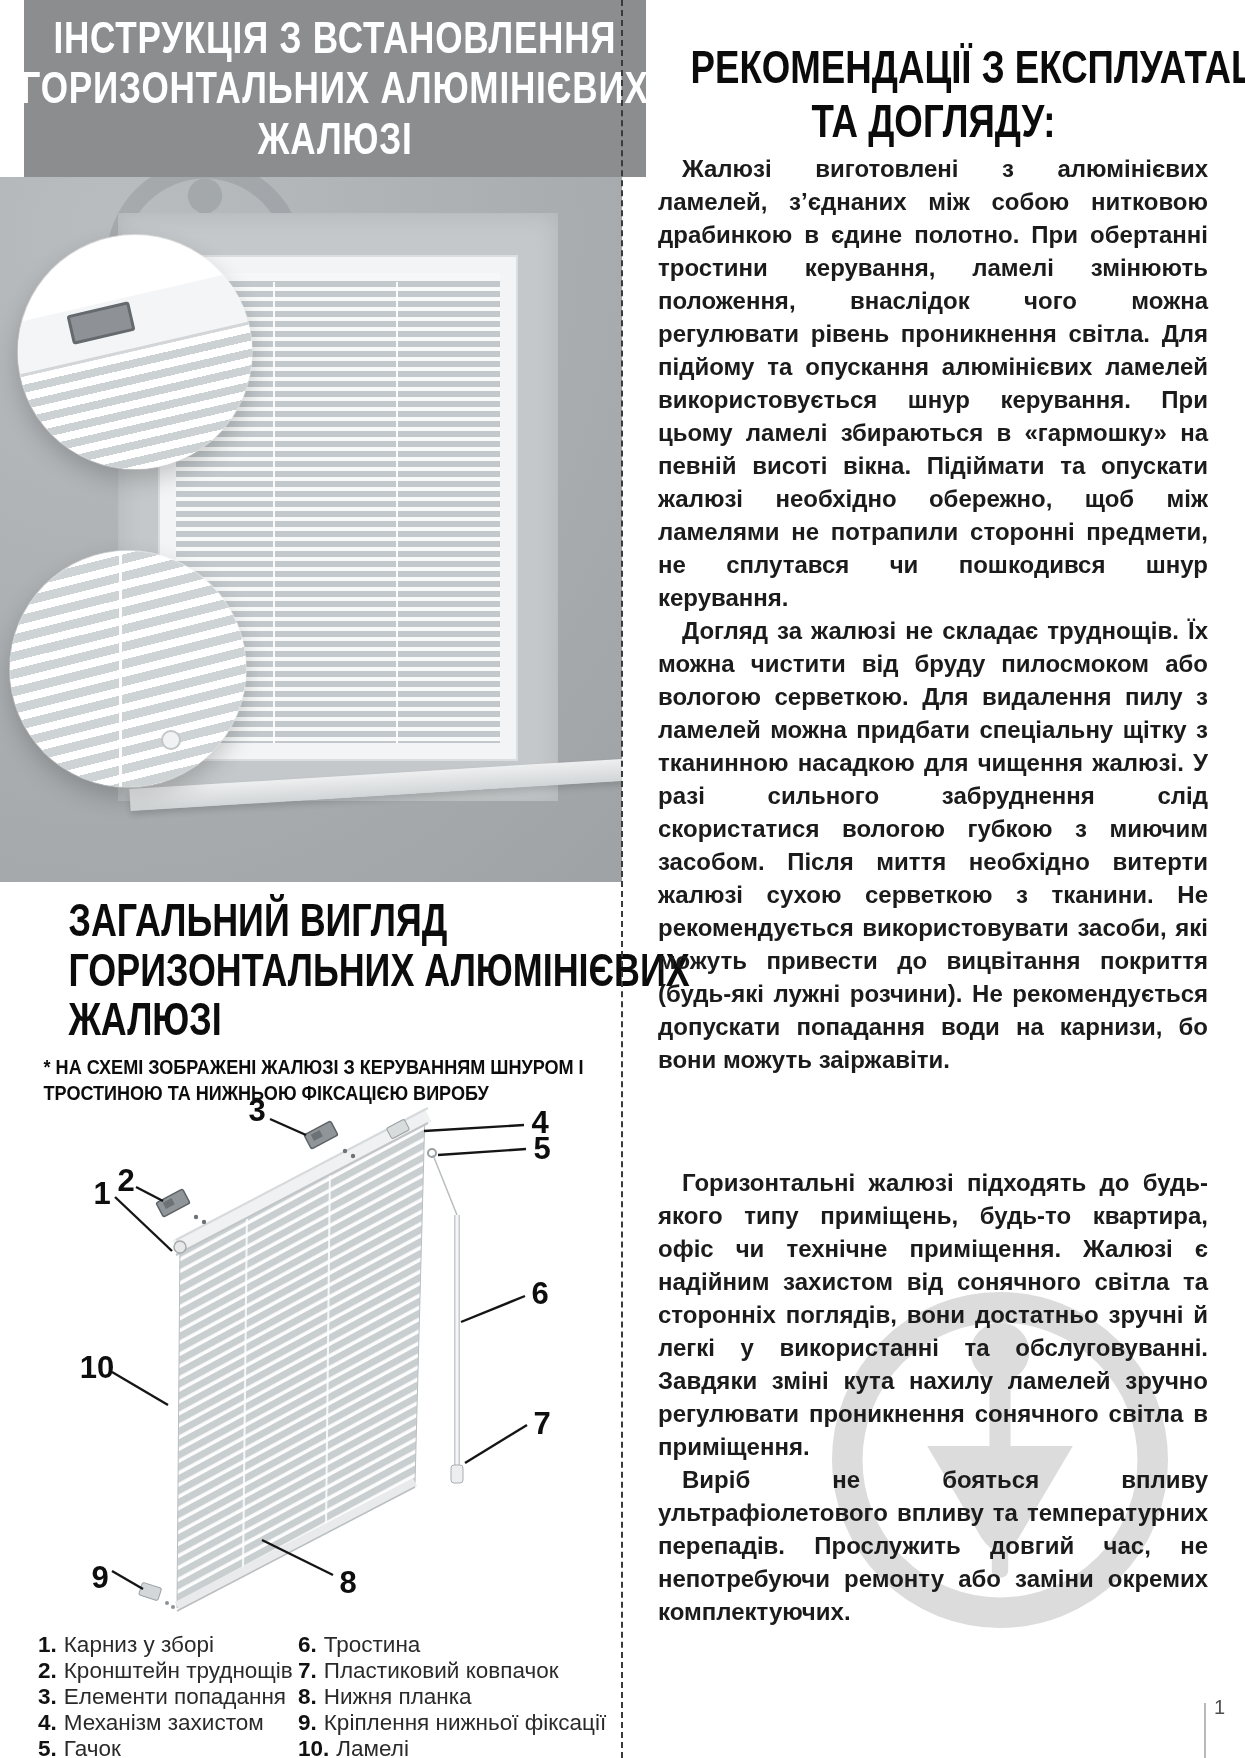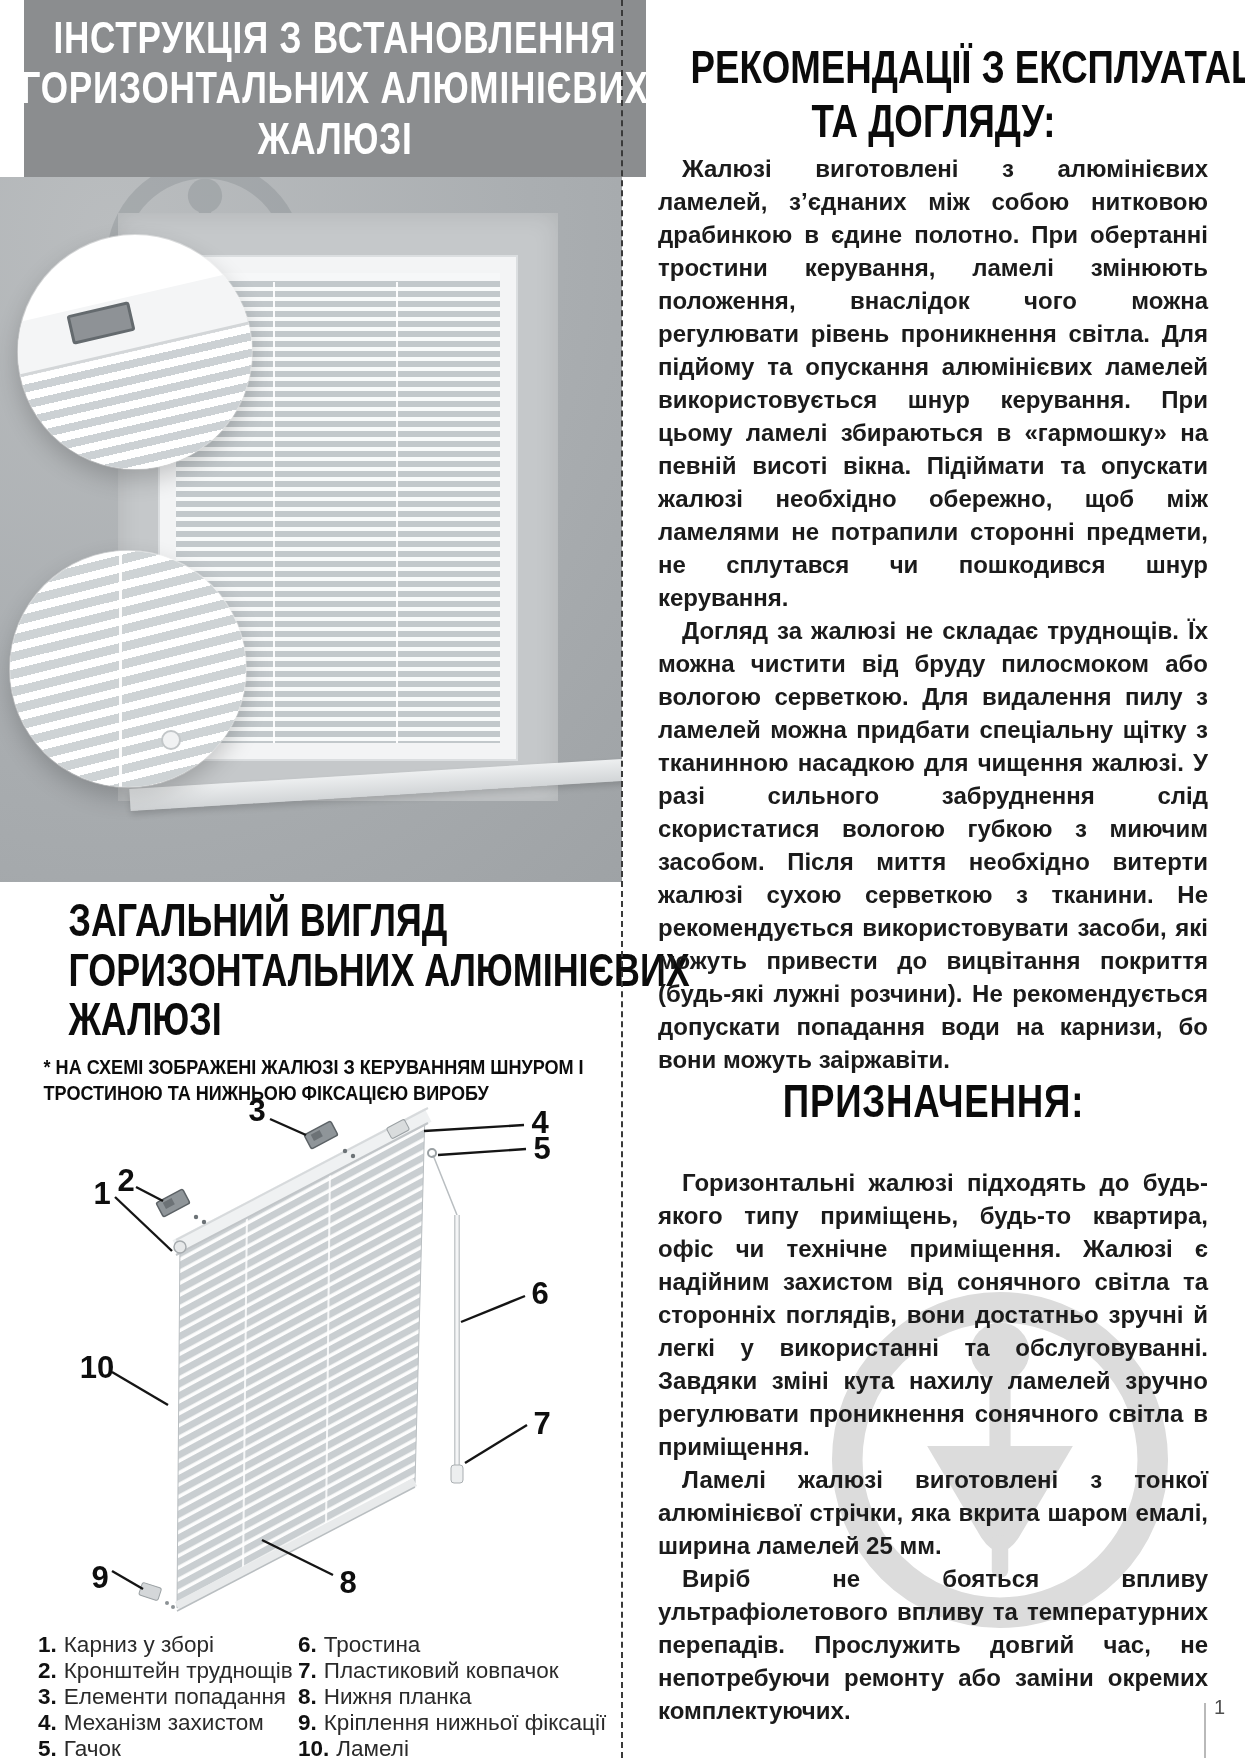--- a/index.html
+++ b/index.html
@@ -215,36 +215,32 @@
   <div class="care-title">
     <span class="cond">РЕКОМЕНДАЦІЇ З ЕКСПЛУАТАЦІЇ</span>
     <span class="cond">ТА ДОГЛЯДУ:</span>
   </div>
 
   <div class="bodytext care-text">
     <p>Жалюзі виготовлені з алюмінієвих ламелей, з’єднаних між собою нитковою драбинкою в єдине полотно. При обертанні тростини керування, ламелі змінюють положення, внаслідок чого можна регулювати рівень проникнення світла. Для підйому та опускання алюмінієвих ламелей використовується шнур керування. При цьому ламелі збираються в «гармошку» на певній висоті вікна. Підіймати та опускати жалюзі необхідно обережно, щоб між ламелями не потрапили сторонні предмети, не сплутався чи пошкодився шнур керування.</p>
     <p>Догляд за жалюзі не складає труднощів. Їх можна чистити від бруду пилосмоком або вологою серветкою. Для видалення пилу з ламелей можна придбати спеціальну щітку з тканинною насадкою для чищення жалюзі. У разі сильного забруднення слід скористатися вологою губкою з миючим засобом. Після миття необхідно витерти жалюзі сухою серветкою з тканини. Не рекомендується використовувати засоби, які можуть привести до вицвітання покриття (будь-які лужні розчини). Не рекомендується допускати попадання води на карнизи, бо вони можуть заіржавіти.</p>
   </div>
 
-  <div class="purpose-title">
-    <span class="cond">ПРИЗНАЧЕННЯ:</span>
-  </div>
 
   <svg class="wm-right" viewBox="-160 -160 320 320">
     <g fill="#dcdcdc" stroke="none">
       <circle r="130" fill="none" stroke="#dcdcdc" stroke-width="26"></circle>
       <circle cx="0" cy="-92" r="25"></circle>
       <rect x="-9" y="-92" width="18" height="84"></rect>
       <path d="M-62,-12 L62,-12 L16,66 Q0,90 -16,66 Z"></path>
       <rect x="-7" y="64" width="14" height="36" rx="6"></rect>
     </g>
   </svg>
 
   <div class="bodytext purpose-text">
     <p>Горизонтальні жалюзі підходять до будь-якого типу приміщень, будь-то квартира, офіс чи технічне приміщення. Жалюзі є надійним захистом від сонячного світла та сторонніх поглядів, вони достатньо зручні й легкі у використанні та обслуговуванні. Завдяки зміні кута нахилу ламелей зручно регулювати проникнення сонячного світла в приміщення.</p>
-    <p>Ламелі жалюзі виготовлені з тонкої алюмінієвої стрічки, яка вкрита шаром емалі, ширина ламелей 25 мм.</p>
     <p>Виріб не бояться впливу ультрафіолетового впливу та температурних перепадів. Прослужить довгий час, не непотребуючи ремонту або заміни окремих комплектуючих.</p>
   </div>
 
   <div class="footer-line"></div>
   <div class="page-num">1</div>
 
 </div>
 
 </body></html>

